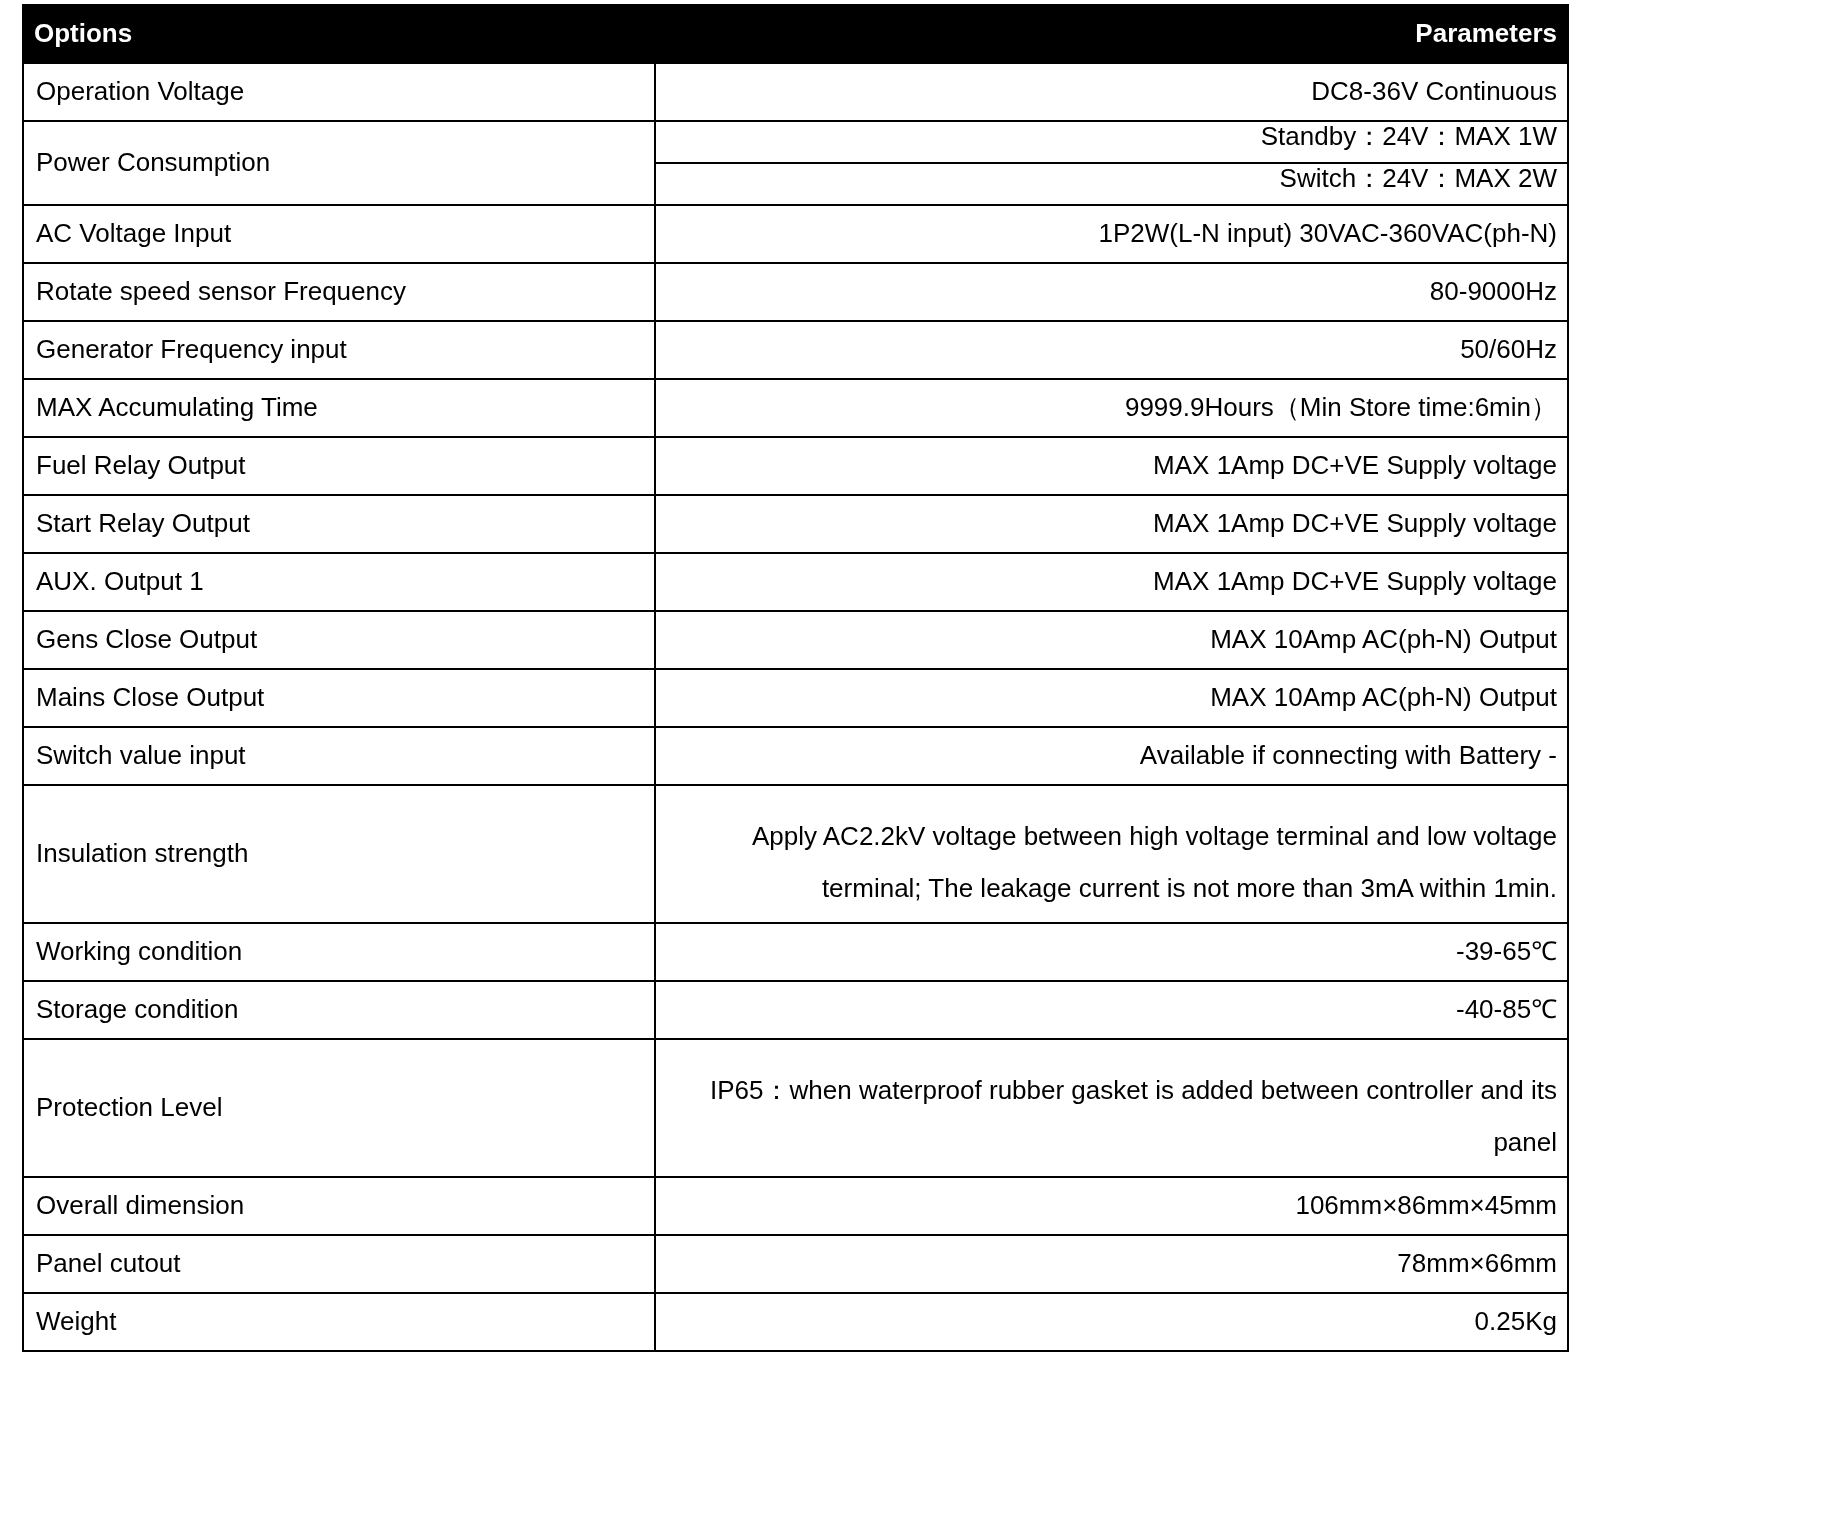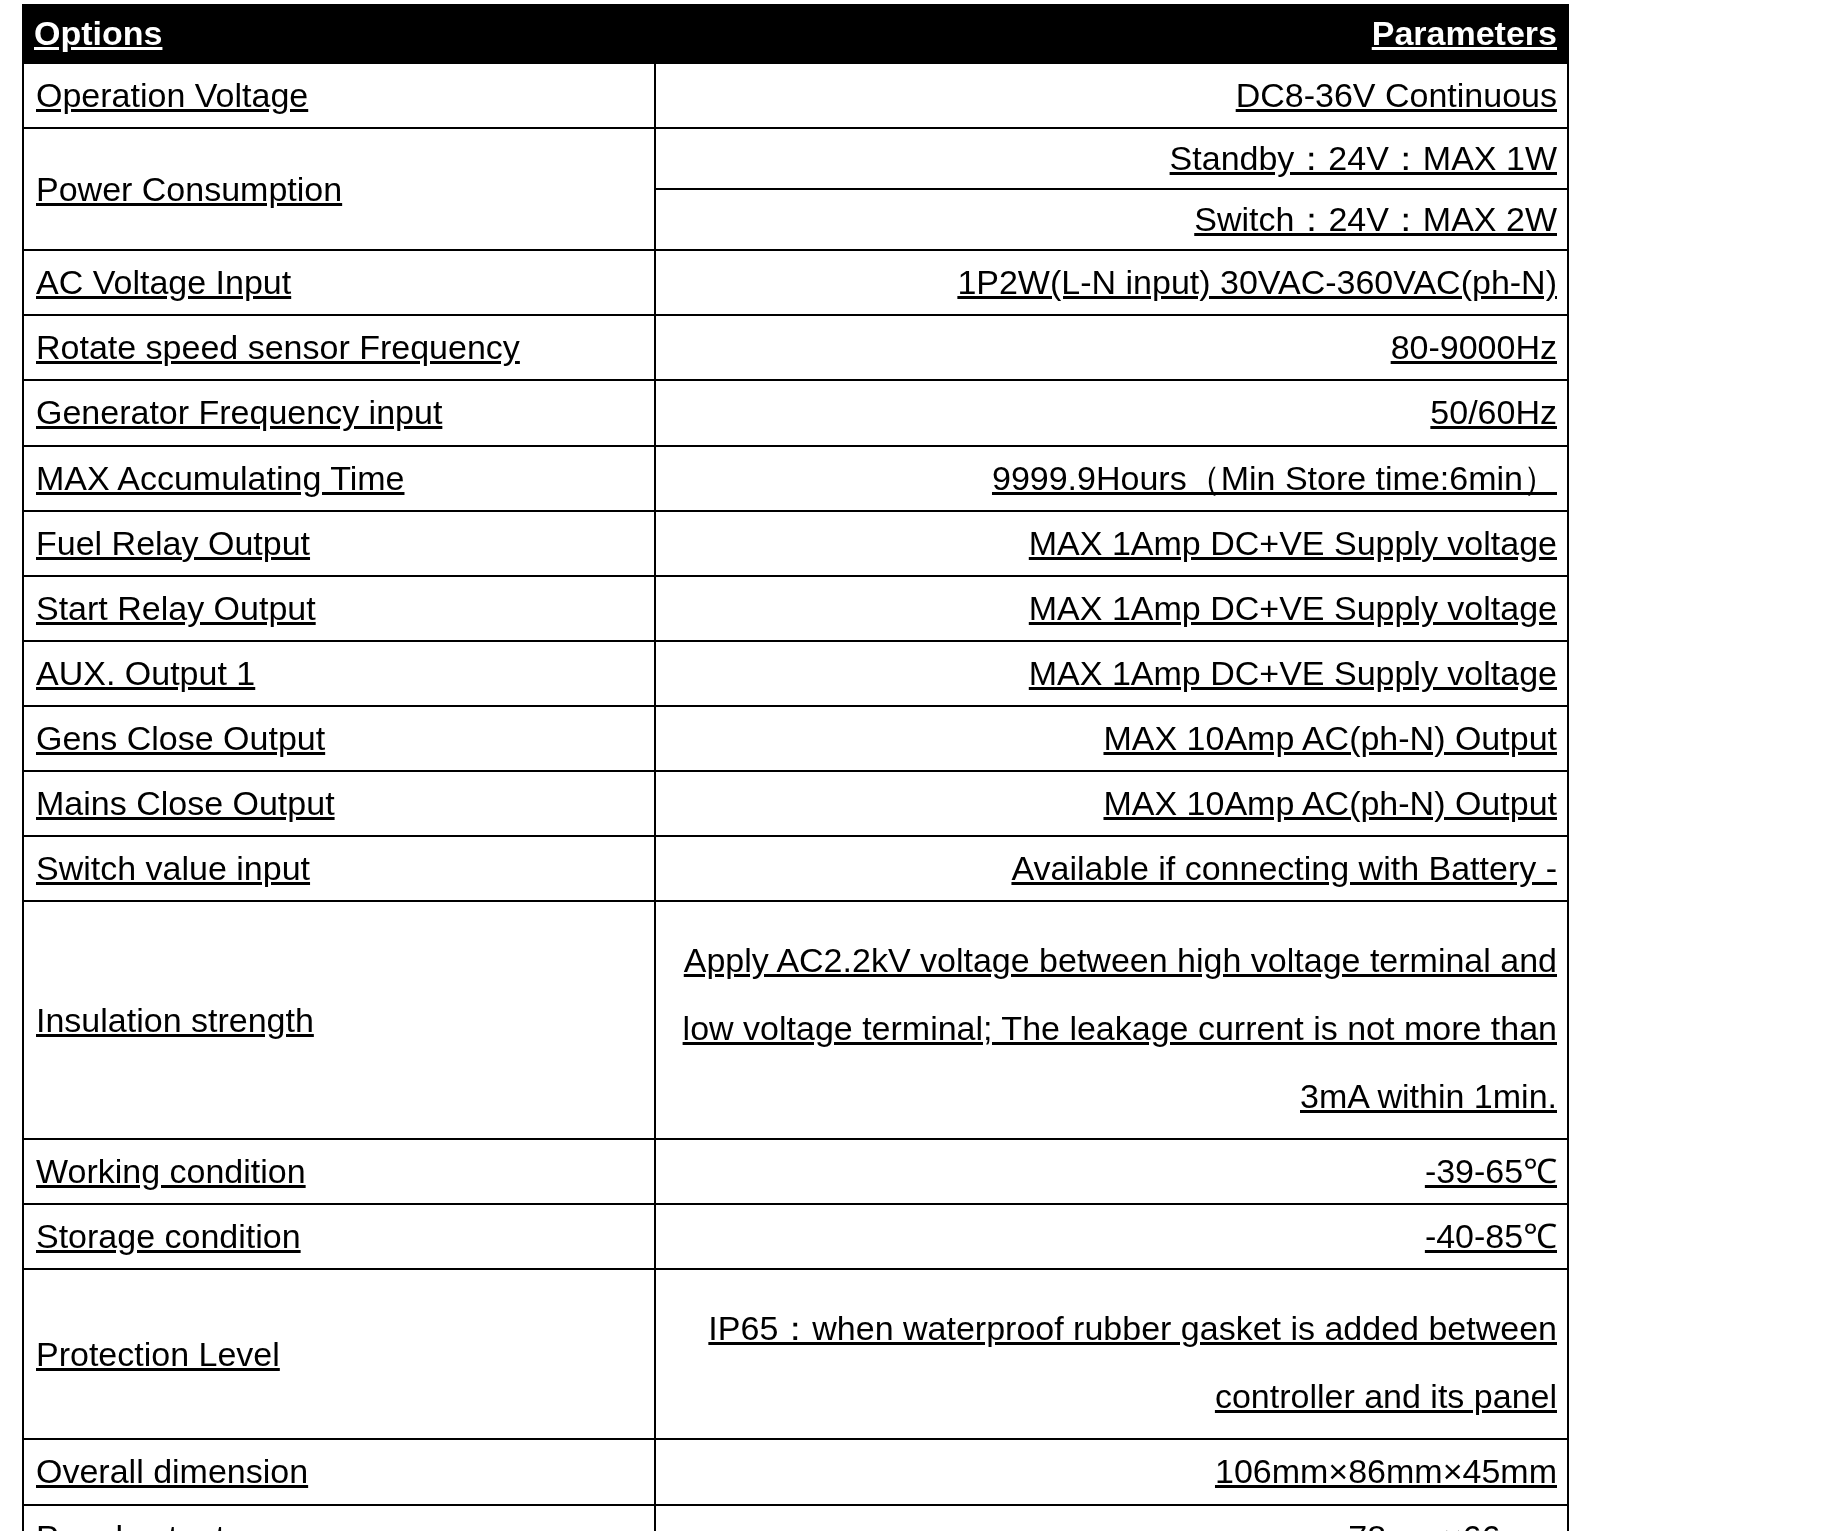--- a/index.html
+++ b/index.html
@@ -22,25 +22,24 @@
     border-collapse: collapse;
     width: 1545px;
     table-layout: fixed;
     margin: 0;
   }
   table.spec col.c1 { width: 632px; }
   table.spec col.c2 { width: 913px; }
 
   table.spec th, table.spec td {
     border: 2px solid #000000;
-    font-size: 34px;
+    font-size: 26px;
     color: #000000;
     vertical-align: middle;
     line-height: 1.15;
-    text-decoration: underline;
   }
   table.spec thead th {
     background: #000000;
     color: #ffffff;
     font-weight: bold;
     height: 48px;
     padding: 4px 10px;
     border: 2px solid #000000;
   }
   th.opt-head { text-align: left; padding-left: 12px; }
@@ -54,21 +53,21 @@
   td.par {
     padding: 12px 10px 12px 14px;
     text-align: right;
   }
   td.par.tall {
     line-height: 2.0;
     padding-top: 24px;
     padding-bottom: 8px;
   }
   td.par.sub {
-    padding-top: 10px;
+    padding-top: 0;
     padding-bottom: 10px;
   }
 </style>
 </head>
 <body>
 
 <div class="sheet">
   <table class="spec">
     <colgroup>
         <col class="c1">

